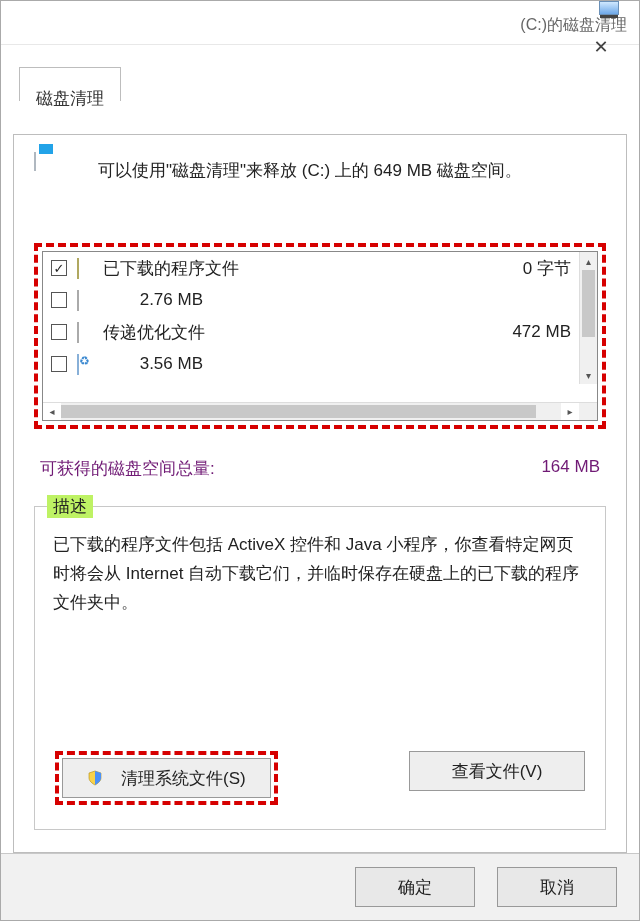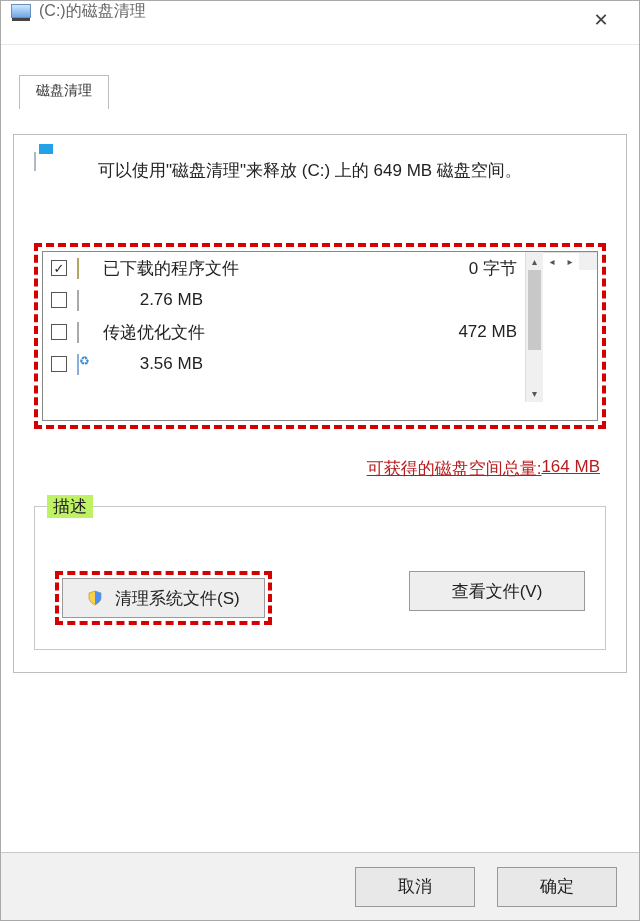--- a/index.html
+++ b/index.html
@@ -1,66 +1,66 @@
 <!DOCTYPE html>
 <html><head>
   <meta charset="utf-8">
   <style>
     * { box-sizing: border-box; margin: 0; padding: 0; font-family: "Microsoft YaHei", "Segoe UI", sans-serif; }
     body { width: 640px; height: 921px; background: #fff; overflow: hidden; }
 
     .window { width: 640px; height: 921px; border: 1px solid #aaa; background: #fff; display: flex; flex-direction: column; }
 
-    .titlebar { height: 44px; display: flex; align-items: flex-start; padding: 0 12px 0 10px; border-bottom: 1px solid #e8e8e8; }
+    .titlebar { height: 44px; display: flex; align-items: flex-end; padding: 0 12px 0 10px; border-bottom: 1px solid #e8e8e8; flex-direction: column; }
     .titlebar .app-icon { width: 20px; height: 20px; margin-right: 8px; display:flex; align-items:center; justify-content:center; }
     .titlebar .title-text { font-size: 16px; color: #666; flex: 1; }
     .titlebar .close { width: 52px; height: 38px; display: flex; align-items:center; justify-content:center; cursor:pointer; color:#444; font-size:18px; }
 
     .body-area { flex: 1; padding: 22px 12px 0 12px; position: relative; }
 
     .tab-strip { position: relative; height: 34px; }
-    .tab { position:absolute; left:6px; top:8px; height:34px; padding: 6px 16px 0 16px; border:1px solid #bdbdbd; border-bottom: none; background:#fff; font-size:14px; color:#333; z-index:2; }
+    .tab { position:absolute; left:6px; top:0; height:34px; padding: 19px 16px 0 16px; border:1px solid #bdbdbd; border-bottom: none; background:#fff; font-size:17px; color:#333; z-index:2; }
     .tab-content { border:1px solid #bdbdbd; margin-top:33px; padding: 18px 20px 22px 20px; position:relative; }
 
     .intro-row { display:flex; align-items:flex-start; gap:16px; margin-bottom: 50px; }
     .drive-icon { width:48px; height:40px; flex: none; position:relative; }
     .intro-text { font-size:17px; color:#222; line-height:1.6; margin-top:4px; }
 
     .files-label { font-size:17px; color:#222; margin-bottom:6px; }
 
     .highlight-red { border:4px dashed #d60000; padding:4px; }
 
     .listbox-wrap { margin-bottom: 28px; }
-    .listbox { border:1px solid #888; height:170px; display:flex; background:#fff; position:relative; }
+    .listbox { border:1px solid #888; height:170px; display:flex; flex-direction:column; background:#fff; position:relative; }
     .list-viewport { flex:1; overflow:hidden; position:relative; }
     .list-scrollable { position:absolute; inset:0 18px 0 0; }
     .list-row { height:32px; display:flex; align-items:center; padding:0 8px; font-size:17px; color:#222; cursor:default; }
     .list-row .cb { width:16px; height:16px; border:1px solid #555; background:#fff; margin-right:10px; display:flex; align-items:center; justify-content:center; font-size:13px; color:#222; flex:none; }
     .list-row .cb.checked::after { content:"✓"; }
     .list-row .row-icon { width:18px; height:18px; margin-right:8px; flex:none; }
     .list-row .row-name { flex:1; white-space:nowrap; overflow:hidden; }
     .list-row .row-size { width:100px; text-align:right; white-space:nowrap; }
     .vscroll { position:absolute; right:0; top:0; width:18px; height:calc(100% - 18px); background:#f0f0f0; border-left:1px solid #ddd; display:flex; flex-direction:column; }
     .vscroll .arrow { height:18px; display:flex; align-items:center; justify-content:center; font-size:10px; color:#555; cursor:pointer; }
     .vscroll .track { flex:1; background:#f0f0f0; position:relative; }
     .vscroll .thumb { position:absolute; left:2px; right:2px; top:0; height:70%; background:#c8c8c8; }
     .hscroll { height:18px; display:flex; border-top:1px solid #ddd; }
     .hscroll .arrow { width:18px; display:flex; align-items:center; justify-content:center; font-size:10px; color:#555; cursor:pointer; }
     .hscroll .htrack { flex:1; background:#f0f0f0; position:relative; }
     .hscroll .hthumb { position:absolute; top:2px; bottom:2px; left:0; width:95%; background:#c8c8c8; }
     .hscroll .corner { width:18px; background:#f0f0f0; }
 
-    .gain-row { display:flex; justify-content:flex-end; font-size:17px; color:#b91c1c; margin: 0 6px 26px 6px; text-decoration: underline; }
+    .gain-row { display:flex; justify-content:space-between; font-size:17px; color:#701a75; margin: 0 6px 26px 6px; }
 
     .fieldset { border:1px solid #c8c8c8; padding: 24px 18px 24px 18px; position:relative; }
     .fieldset .legend { position:absolute; top:-12px; left:12px; background:#bef264; padding:0 6px; font-size:17px; color:#222; }
     .desc-text { font-size:17px; color:#222; line-height:1.7; min-height: 180px; }
 
     .action-row { display:flex; justify-content:space-between; margin-top: 40px; padding: 0 2px; gap: 30px;}
-    .btn { height:40px; padding: 0 24px; min-width:176px; border:1px solid #999; background:#eee; font-size:17px; color:#222; cursor:pointer; display:flex; align-items:center; justify-content:center; gap:12px; }
+    .btn { height:40px; padding: 0 24px; min-width:176px; border:1px solid #999; background:#eee; font-size:17px; color:#222; cursor:pointer; display:flex; align-items:center; justify-content:center; gap:18px; }
     .btn .shield { width:16px; height:16px; }
     .highlight-btn { border:4px dashed #d60000; padding:3px; display:inline-block; }
 
     .dialog-footer { height:68px; border-top:1px solid #c8c8c8; background:#f1f1f1; display:flex; align-items:center; justify-content:flex-end; gap:22px; padding: 0 22px; }
     .dialog-footer .btn { min-width:120px; background:#e8e8e8; }
 
     
     .i-drive { width:20px; height:14px; background:linear-gradient(#cfe8ff,#6ea8e8); border:1px solid #6a90b8; position:relative; }
     .i-drive::after{content:"";position:absolute;left:0;right:0;bottom:-4px;height:3px;background:#444;}
     .i-big-drive { width:48px; height:28px; background:linear-gradient(#e8f4ff,#cfe0f2); border:1px solid #b0b8c0; position:relative; margin-top:4px;}
@@ -146,20 +146,21 @@
         </div>
       </div>
 
       <div class="gain-row">
         <span>可获得的磁盘空间总量:</span>
         <span>164 MB</span>
       </div>
 
       <div class="fieldset">
         <div class="legend">描述</div>
+        <div class="desc-text">已下载的程序文件包括 ActiveX 控件和 Java 小程序，你查看特定网页时将会从 Internet 自动下载它们，并临时保存在硬盘上的已下载的程序文件夹中。</div>
 
         <div class="action-row">
           <span class="highlight-btn">
             <button class="btn">
               <svg class="shield" viewBox="0 0 16 16">
                 <path d="M8 1 L14 3 V8 C14 12 8 15 8 15 C8 15 2 12 2 8 V3 Z" fill="#f8d24a" stroke="#b08a10" stroke-width="0.6"></path>
                 <path d="M8 1 L14 3 V8 C14 12 8 15 8 15 Z" fill="#4a90f8"></path>
               </svg>
               <span>清理系统文件(S)</span>
             </button>
@@ -168,20 +169,20 @@
             <span>查看文件(V)</span>
           </button>
         </div>
       </div>
 
     </div>
   </div>
 
   <div class="dialog-footer">
     <button class="btn">
-        <span>取消</span>
+        <span>确定</span>
       </button>
     <button class="btn">
-        <span>确定</span>
+        <span>取消</span>
       </button>
   </div>
 
 </div>
 
 </body></html>

